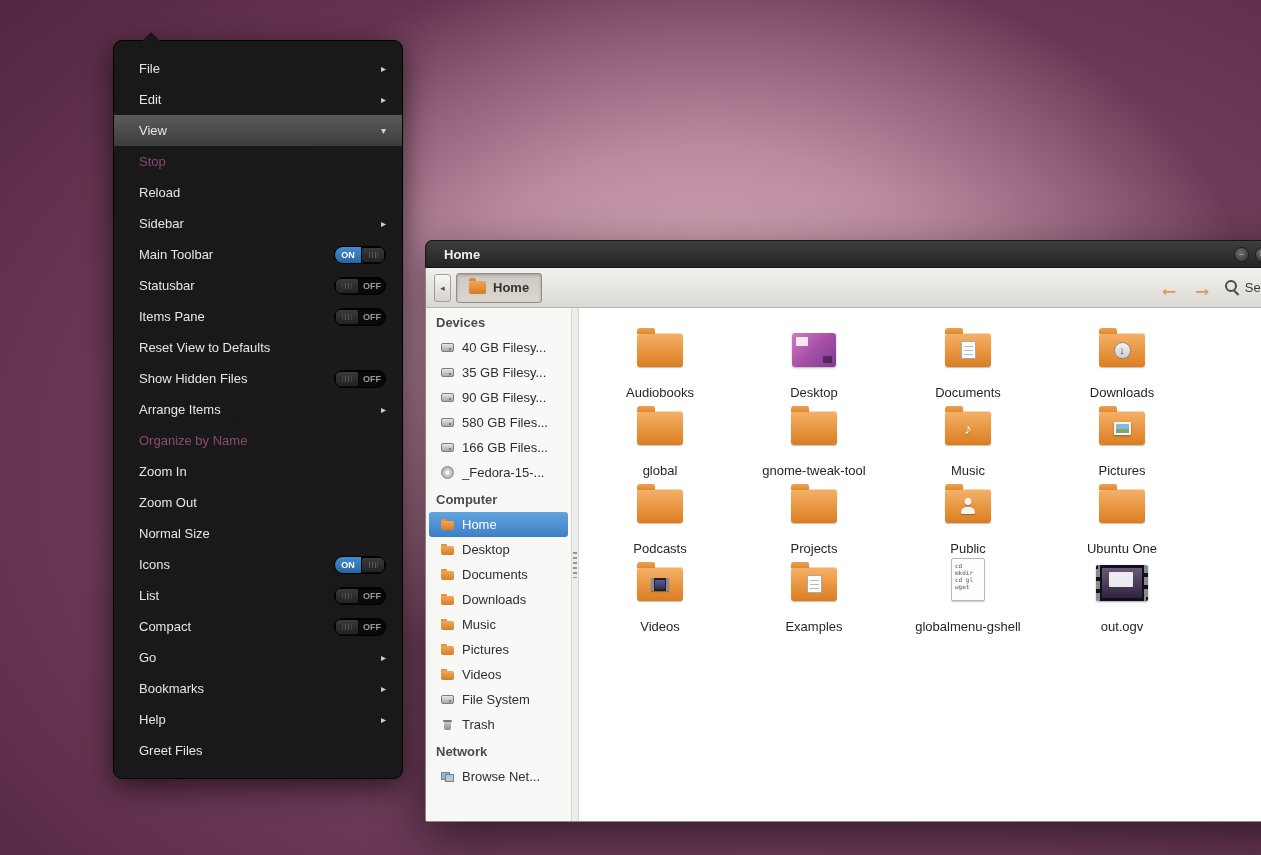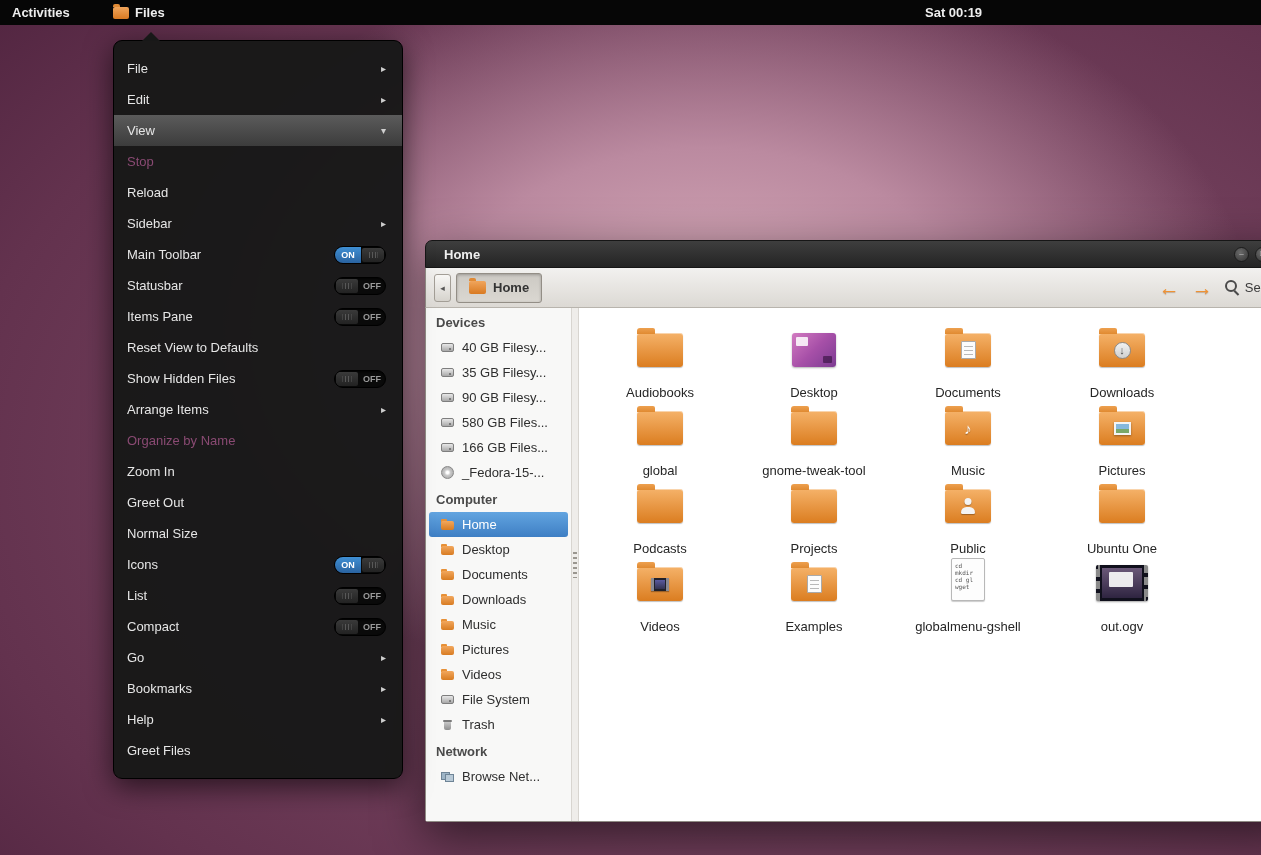--- a/index.html
+++ b/index.html
@@ -16,21 +16,21 @@
 .topbar { position:absolute; top:0; left:0; right:0; height:25px; background:#060606; color:#eee; display:flex; align-items:center; z-index:50; }
 .activities { margin-left:12px; font-weight:bold; font-size:13px; }
 .appmenu { position:absolute; left:113px; display:flex; align-items:center; gap:6px; font-weight:bold; font-size:13px; }
 .clock { position:absolute; left:925px; font-weight:bold; font-size:13px; }
 .tb-folder { width:16px; height:12px; background:linear-gradient(#f0a55c,#d97a22); border-radius:2px; position:relative; }
 .tb-folder::before { content:""; position:absolute; top:-3px; left:0; width:7px; height:3px; background:#e08a35; border-radius:2px 2px 0 0; }
 
 
 .menu { position:absolute; left:113px; top:40px; width:290px; background:rgba(24,24,24,0.98); border:1px solid #000; border-radius:9px; padding:12px 0; z-index:40; box-shadow:0 8px 28px rgba(0,0,0,.6); }
 .menu-pointer { position:absolute; top:-9px; left:28px; width:0; height:0; border:9px solid transparent; border-bottom:9px solid #181818; border-top:none; }
-.mi { position:relative; height:31px; display:flex; align-items:center; padding:0 16px 0 13px; color:#e6e6e6; font-size:13px; cursor:default; }
+.mi { position:relative; height:31px; display:flex; align-items:center; padding:0 16px 0 25px; color:#e6e6e6; font-size:13px; cursor:default; }
 .mi .mi-label { flex:1; }
 .mi.disabled { color:#8a4a73; }
 .mi.highlight { background:linear-gradient(#5b5b5b,#3c3c3c); }
 .mi-arrow { color:#cfcfcf; font-size:10px; }
 
 .switch { width:52px; height:18px; border-radius:9px; background:#0a0a0a; border:1px solid #000; display:flex; overflow:hidden; box-shadow:inset 0 1px 2px rgba(0,0,0,.8); flex-shrink:0; }
 .sw-on-label { width:26px; background:linear-gradient(#3f8fd4,#2a63a0); color:#fff; font-size:9px; font-weight:bold; display:flex; align-items:center; justify-content:center; }
 .sw-off-label { width:26px; color:#9a9a9a; font-size:9px; font-weight:bold; display:flex; align-items:center; justify-content:center; }
 .sw-grip { flex:1; background:linear-gradient(#3a3a3a,#222); position:relative; border-radius:2px; margin:1px; }
 .sw-grip::before { content:""; position:absolute; left:50%; top:4px; bottom:4px; width:9px; transform:translateX(-50%);
@@ -109,28 +109,20 @@
 .ic.net::after { content:""; position:absolute; right:1px; bottom:2px; width:7px; height:6px; background:#b8c9d6; border:1px solid #6e8496; }
 
 .resize-grip { position:absolute; right:2px; bottom:2px; width:15px; height:15px;
   background:repeating-linear-gradient(135deg, transparent 0 3px, #aaa59e 3px 4px); opacity:.85; }
 </style>
 </head>
 <body>
 
 <div class="desktop">
 
-  <div class="topbar">
-    <div class="activities">Activities</div>
-    <div class="appmenu">
-      <span class="tb-folder"></span>
-      <span>Files</span>
-    </div>
-    <div class="clock">Sat 00:19</div>
-  </div>
 
   <div class="menu">
     <div class="menu-pointer"></div>
 
     <div class="mi">
         <span class="mi-label">File</span>
         <span class="mi-arrow">▸</span>
       </div>
     <div class="mi">
         <span class="mi-label">Edit</span>
@@ -187,21 +179,21 @@
         <span class="mi-label">Arrange Items</span>
         <span class="mi-arrow">▸</span>
       </div>
     <div class="mi disabled">
         <span class="mi-label">Organize by Name</span>
       </div>
     <div class="mi">
         <span class="mi-label">Zoom In</span>
       </div>
     <div class="mi">
-        <span class="mi-label">Greet Out</span>
+        <span class="mi-label">Zoom Out</span>
       </div>
     <div class="mi">
         <span class="mi-label">Normal Size</span>
       </div>
 
     <div class="mi">
         <span class="mi-label">Icons</span>
       <span class="switch">
           <span class="sw-on-label">ON</span>
           <span class="sw-grip"></span>

